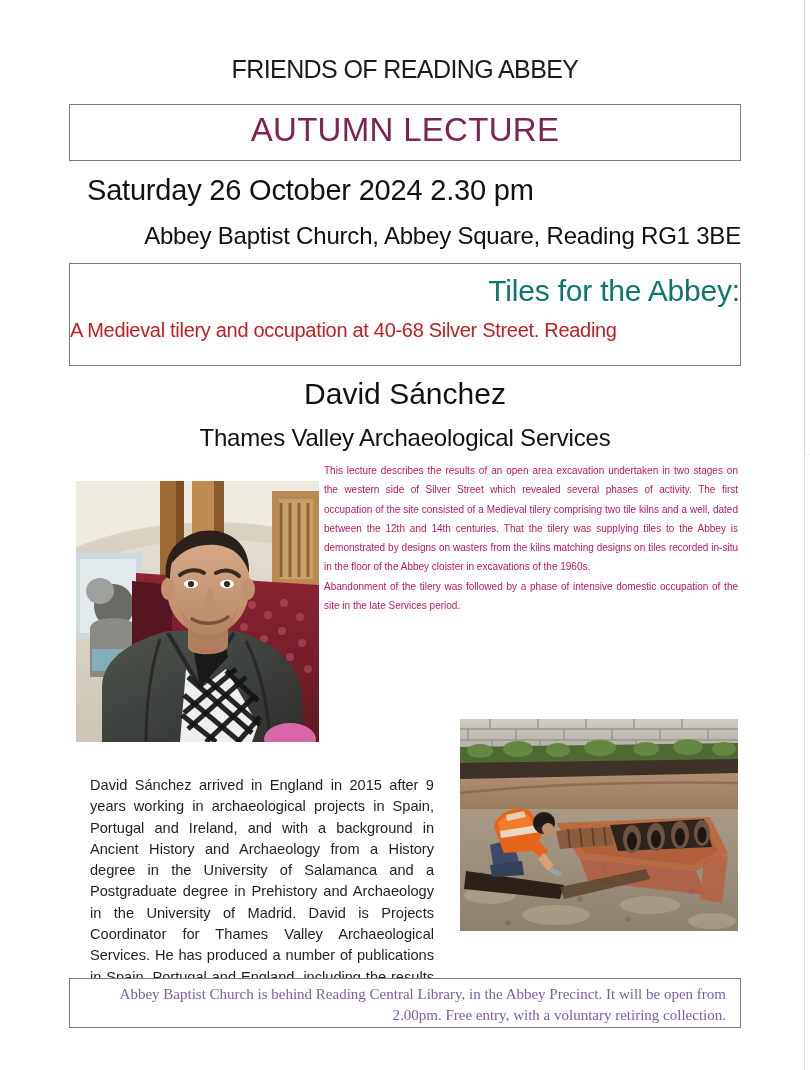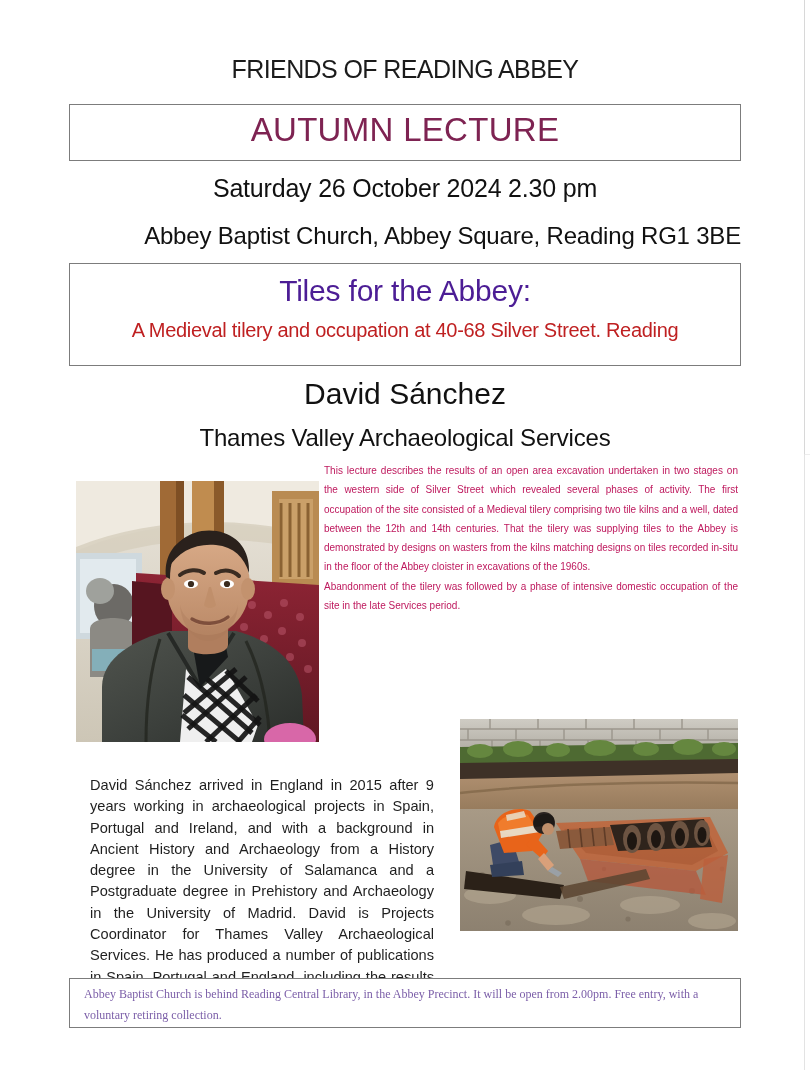--- a/index.html
+++ b/index.html
@@ -90,24 +90,24 @@
     font-size: 33px;
     font-weight: 400;
     letter-spacing: 0.3px;
     color: #7e2352;
     white-space: nowrap;
   }
 
   
   .event-date {
     position: absolute;
-    left: 69px; top: 174px;
+    left: 87px; top: 174px;
     width: 672px;
-    text-align: center;
-    font-size: 25px;
+    text-align: left;
+    font-size: 29px;
     font-weight: 400;
     color: #111111;
     letter-spacing: -0.2px;
     white-space: nowrap;
   }
   .event-venue {
     position: absolute;
     left: 69px; top: 222px;
     width: 672px;
     text-align: right;
@@ -120,32 +120,32 @@
 
   
   .box-lecture {
     top: 263px;
     height: 103px;
   }
   .lecture-title {
     position: absolute;
     left: 0; right: 0;
     top: 10px;
-    text-align: center;
+    text-align: right;
     font-size: 30px;
-    color: #4c1d95;
+    color: #0f766e;
     font-weight: 400;
     letter-spacing: -0.2px;
     white-space: nowrap;
   }
   .lecture-subtitle {
     position: absolute;
     left: 0; right: 0;
     top: 55px;
-    text-align: center;
+    text-align: left;
     font-size: 20px;
     color: #bf2021;
     font-weight: 400;
     letter-spacing: -0.3px;
     white-space: nowrap;
   }
 
   
   .speaker-name {
     position: absolute;
@@ -212,23 +212,23 @@
 
   
   .box-footer {
     top: 978px;
     height: 50px;
   }
   .footer-note {
     position: absolute;
     left: 14px; right: 14px;
     top: 5px;
-    text-align: left;
+    text-align: right;
     font-family: "Liberation Serif", serif;
-    font-size: 12px;
+    font-size: 15px;
     line-height: 21px;
     color: #7b5ea8;
   }
 </style>
 </head>
 <body>
 
 <div class="page">
 
   <div class="content">

